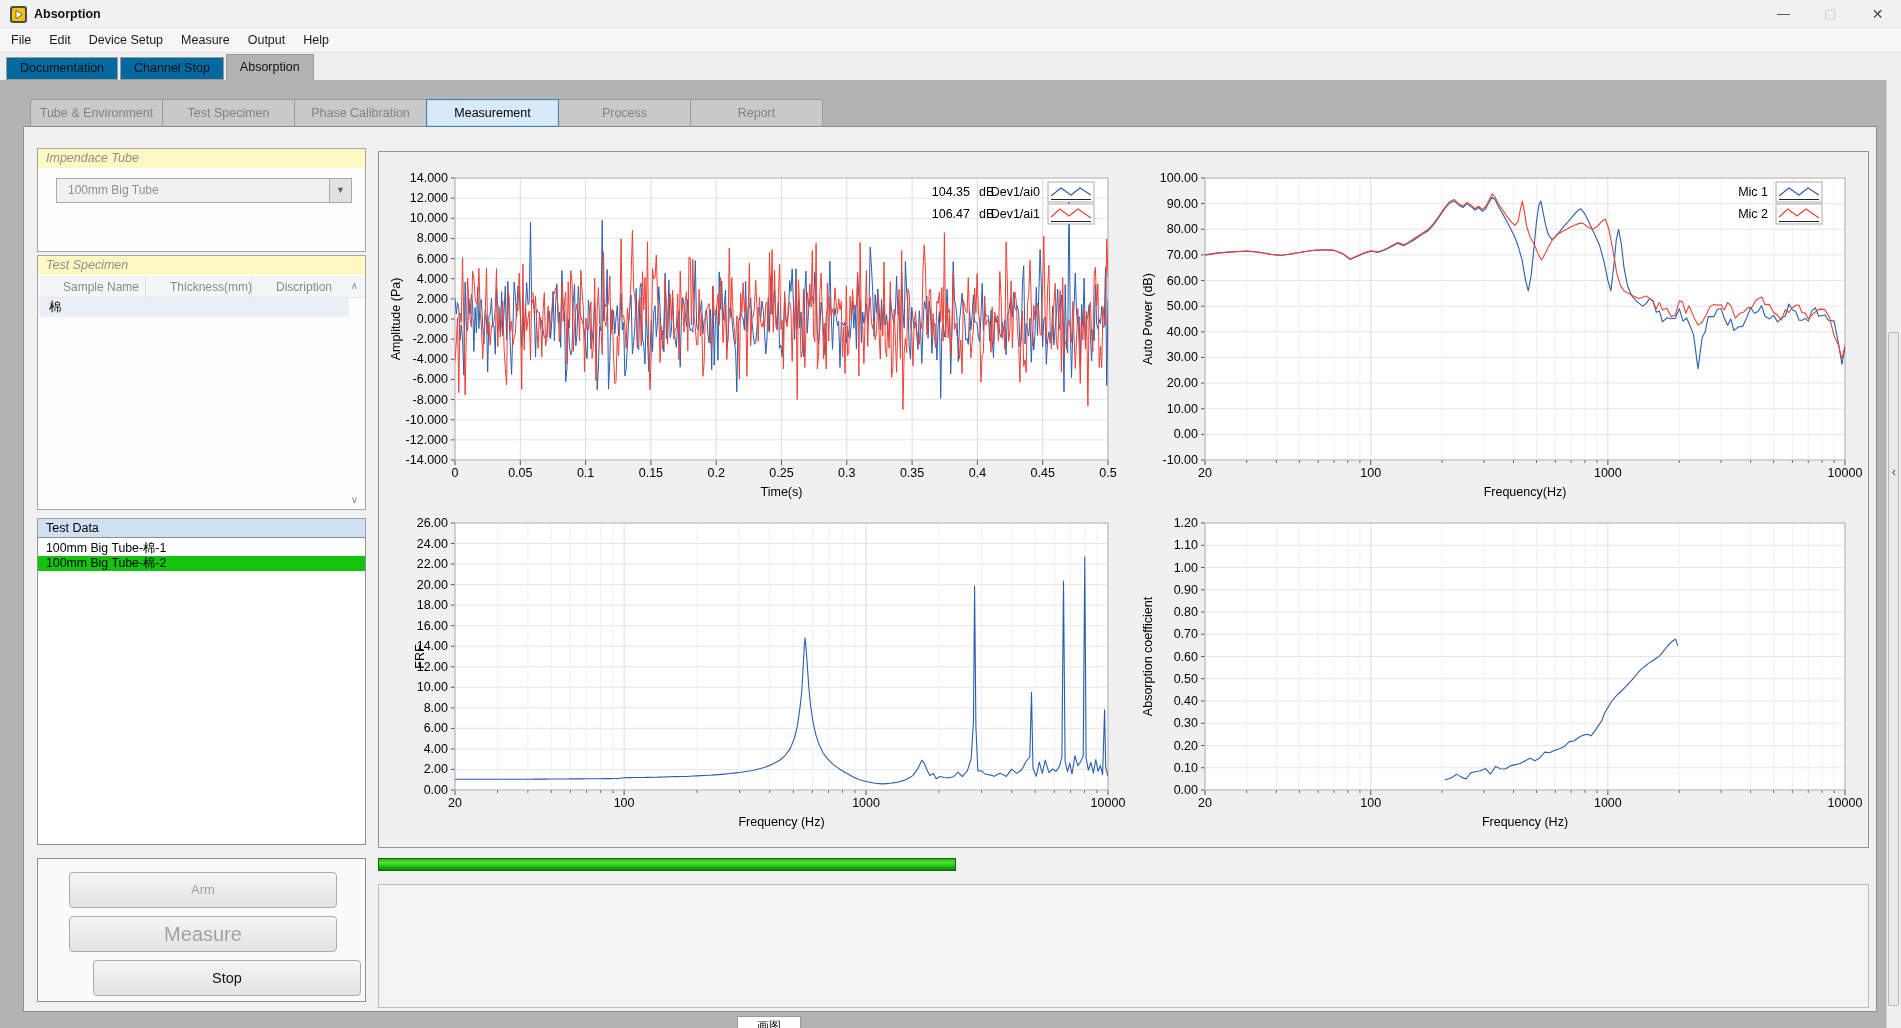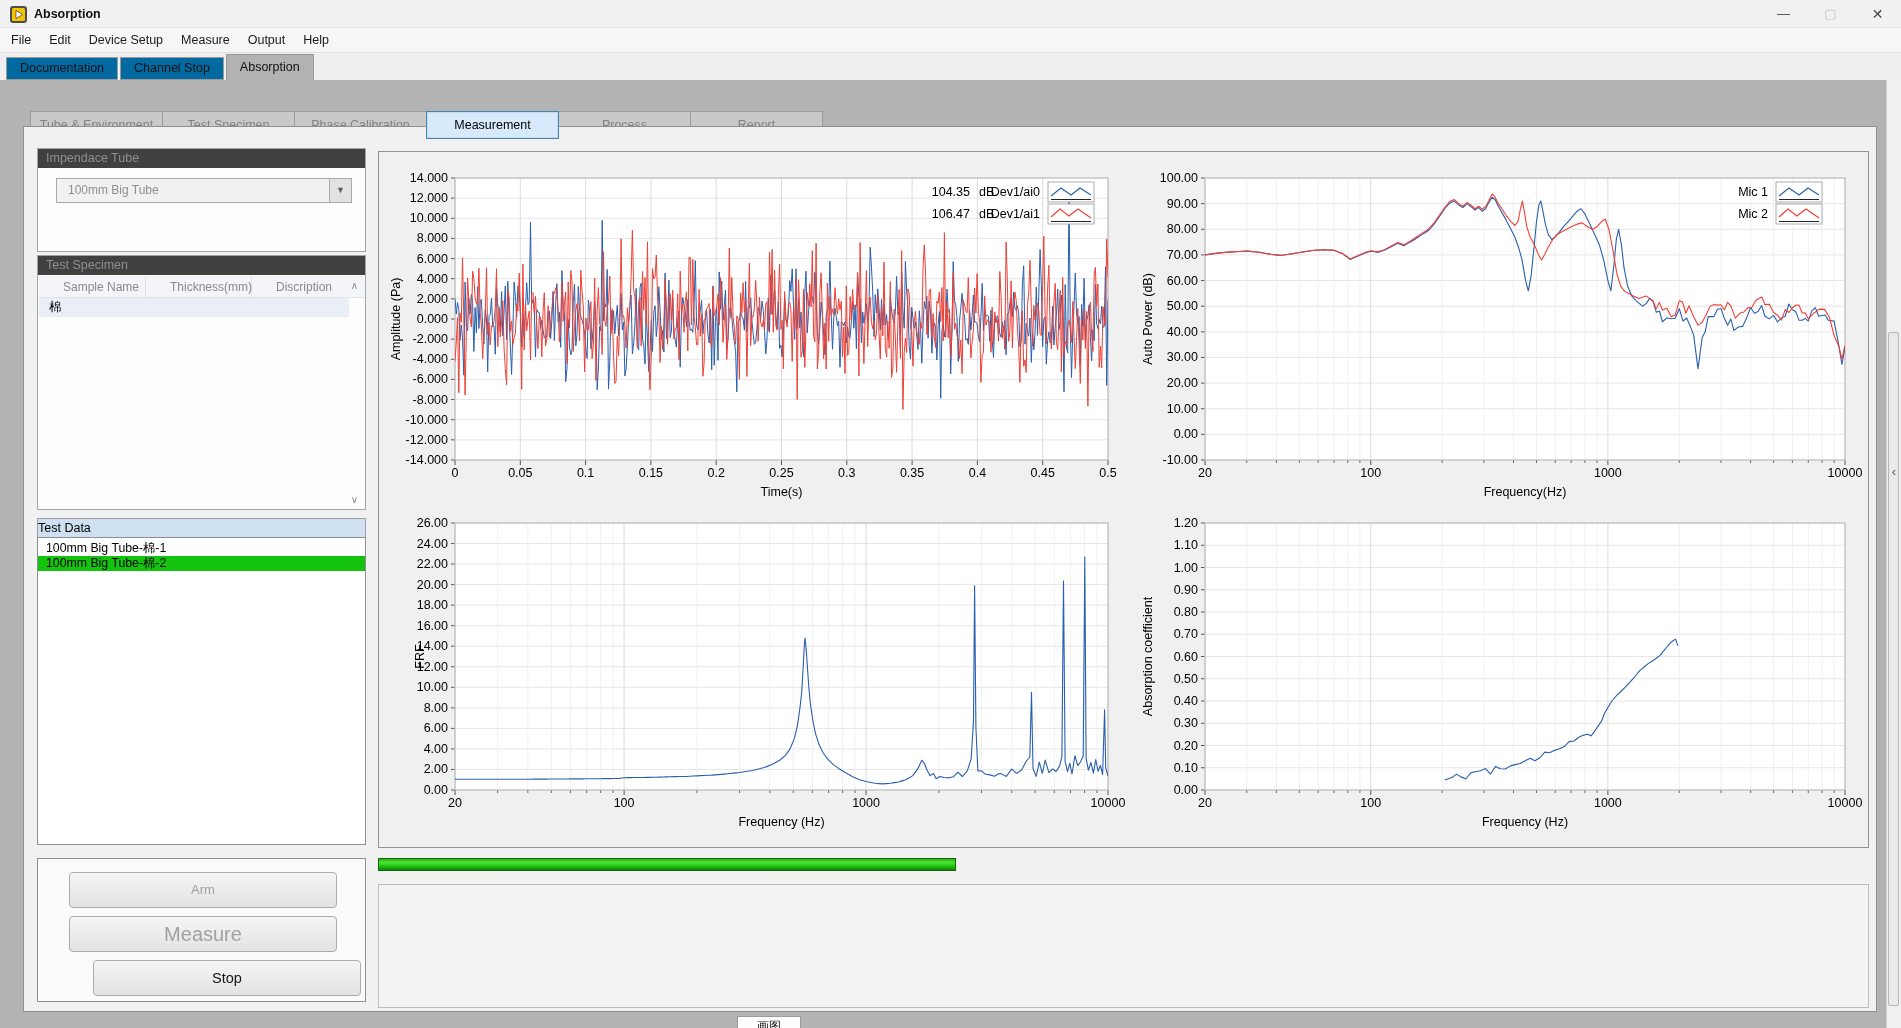--- a/index.html
+++ b/index.html
@@ -25,35 +25,35 @@
 
   .tabstrip { left:0; top:53px; width:1901px; height:27px; background:#efefef;
               display:flex; align-items:flex-end; padding-left:6px; }
   .main-tab { height:23px; line-height:21px; padding:0 13px; font-size:12.5px;
               background:#0369a1; border:1px solid #9a9a9a; margin-right:2px; }
   .main-tab.selected { height:27px; line-height:25px; background:#b2b2b2;
               border-bottom:1px solid #b2b2b2; margin-bottom:-1px; }
 
   .page { left:0; top:80px; width:1901px; height:948px; background:#b3b3b3; }
 
-  .subtabs { left:30px; top:111px; height:28px; display:flex; }
+  .subtabs { left:30px; top:99px; height:28px; display:flex; }
   .sub-tab { width:133px; height:28px; line-height:26px; text-align:center; font-size:12.5px;
              background:#c9c9c9; border:1px solid #9b9b9b; margin-left:-1px; color:#111; }
   .sub-tab:first-child { margin-left:0; }
   .sub-tab.dim { color:#828282; }
   .sub-tab.selected { background:#d7e9fa; border:1px solid #4286b8;
              box-shadow: inset 0 0 0 1px #c3dcf2; color:#000; position:relative; z-index:1; }
 
   .main-panel { left:23px; top:126px; width:1854px; height:886px; background:#f1f1f1;
                 border:1px solid #8f8f8f; }
 
   
   .group { border:1px solid #a5a5a5; background:#fdfdfd; }
   .group-header { height:19px; line-height:19px; padding-left:8px; font-size:12.5px; }
-  .hdr-dim { background:#404040; color:#8f8f8f; }
+  .hdr-dim { background:#fef9c3; color:#8f8f8f;font-style:italic; }
   .grp-imp { left:37px; top:148px; width:329px; height:104px; }
   .combo { left:18px; top:29px; width:296px; height:25px; background:#f1f1f1;
            border:1px solid #a9a9a9; }
   .combo-text { left:11px; top:0; height:23px; line-height:23px; font-size:12px; color:#8f8f8f; }
   .combo-arrow { right:0; top:0; width:22px; height:23px; background:#e2e2e2;
                  border-left:1px solid #a9a9a9; text-align:center; line-height:22px;
                  font-size:9px; color:#5f5f5f; }
 
   .grp-spec { left:37px; top:255px; width:329px; height:255px; }
   .spec-thead { left:1px; top:20px; width:326px; height:22px; background:#f3f5f9;
@@ -62,21 +62,21 @@
              border-right:1px solid #e0e0e0; }
   .spec-th:nth-child(1){ width:107px; } .spec-th:nth-child(2){ width:106px; }
   .spec-th:nth-child(3){ width:90px; border-right:none; }
   .spec-row { left:1px; top:42px; width:310px; height:19px; background:#e9eef7;
               font-size:12.5px; line-height:19px; padding-left:10px; color:#000; }
   .spec-up   { right:7px; top:24px;  font-size:10px; color:#8a8a8a; }
   .spec-down { right:7px; bottom:4px; font-size:10px; color:#8a8a8a; }
 
   .td-header { left:37px; top:518px; width:329px; height:19px; background:#cfe0f3;
                border:1px solid #a0a0a0; border-bottom:none; line-height:18px;
-               font-size:12.5px; color:#000; }
+               padding-left:8px; font-size:12.5px; color:#000; }
   .td-list { left:37px; top:537px; width:329px; height:308px; background:#fff;
              border:1px solid #8f8f8f; padding-top:3px; }
   .td-item { height:15px; line-height:15px; font-size:12.3px; padding-left:8px; color:#000;
              white-space:nowrap; }
   .td-item.highlight { background:#14c30d; }
 
   .btn-panel { left:37px; top:858px; width:329px; height:144px; background:#fbfbfb;
                border:1px solid #909090; }
   .lv-btn { left:31px; width:268px; height:36px; background:linear-gradient(#f5f5f5,#e3e3e3);
             border:1px solid #acacac; border-radius:4px; text-align:center; }

